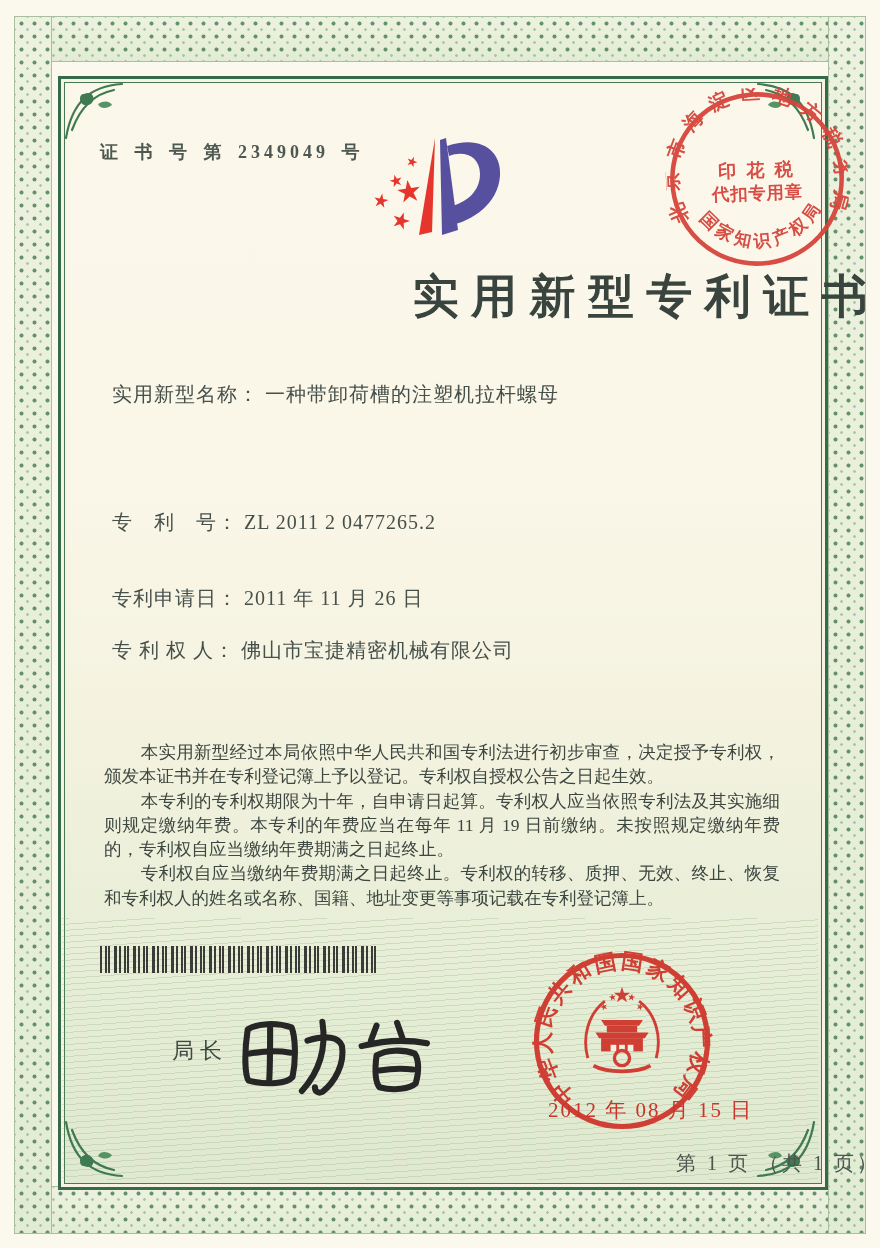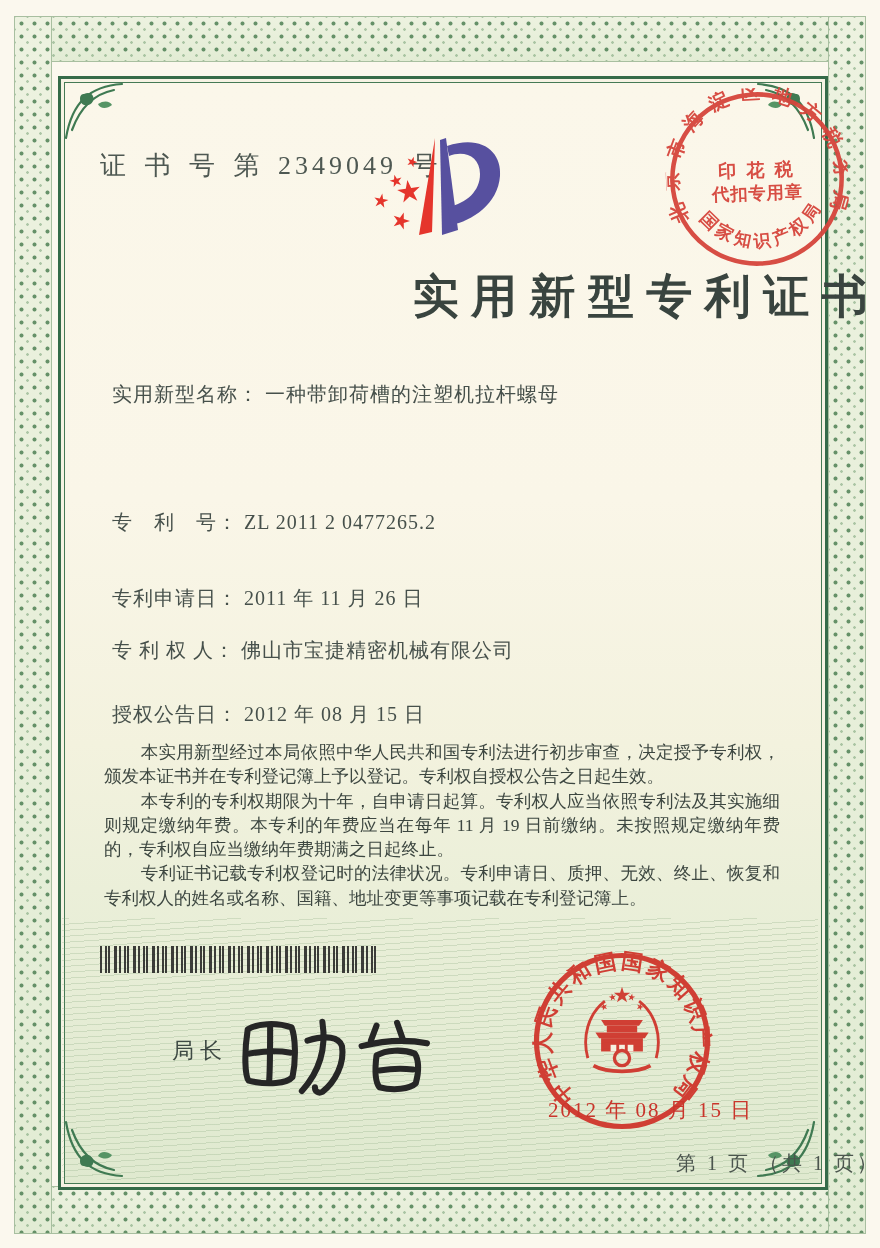--- a/index.html
+++ b/index.html
@@ -32,21 +32,21 @@
     background:repeating-linear-gradient(176deg, rgba(124,160,116,.30) 0 1px, rgba(124,160,116,0) 1px 6px);
     opacity:.8;pointer-events:none;
   }
   .corner{position:absolute;z-index:3;width:64px;height:64px;}
   .corner svg{display:block;width:100%;height:100%;}
   .c-tl{left:60px;top:78px;}
   .c-tr{right:60px;top:78px;transform:scaleX(-1);}
   .c-br{right:60px;bottom:66px;transform:scale(-1,-1);}
   .c-bl{left:60px;bottom:66px;transform:scaleY(-1);}
   .abs{position:absolute;z-index:4;}
-  .cert-no{left:100px;top:148px;font-size:26px;color:#4e5852;letter-spacing:4px;word-spacing:4px;}
+  .cert-no{left:100px;top:140px;font-size:18px;color:#4e5852;letter-spacing:4px;word-spacing:4px;font-weight:bold;}
   .title{left:0;right:0;top:266px;text-align:right;font-size:46px;font-weight:600;
          letter-spacing:.27em;text-indent:.27em;color:#39443f;margin-left:12px;}
   .field{left:112px;font-size:20px;color:#46504b;letter-spacing:1px;white-space:nowrap;}
   .f0{top:381px;} .f1{top:445px;} .f2{top:509px;} .f3{top:585px;} .f4{top:637px;} .f5{top:701px;}
   .field .lab{margin-right:6px;}
   .body-text{left:104px;top:740px;width:676px;font-size:17.5px;line-height:24.3px;
              color:#3d4741;text-align:justify;}
   .body-text p{margin:0;text-indent:2.1em;}
   .barcode{left:100px;top:946px;width:278px;height:27px;
     background:repeating-linear-gradient(90deg,
@@ -143,26 +143,25 @@
       <textPath href="#arcBot" startOffset="4" textLength="160" lengthAdjust="spacing">国家知识产权局</textPath>
     </text>
   </svg>
 
   <div class="abs title">实用新型专利证书</div>
 
   <div class="abs field f0"><span class="lab">实用新型名称：</span><span>一种带卸荷槽的注塑机拉杆螺母</span></div>
   <div class="abs field f2"><span class="lab">专　利　号：</span><span>ZL 2011 2 0477265.2</span></div>
   <div class="abs field f3"><span class="lab">专利申请日：</span><span>2011 年 11 月 26 日</span></div>
   <div class="abs field f4"><span class="lab">专 利 权 人：</span><span>佛山市宝捷精密机械有限公司</span></div>
-  <div class="abs field f5"><span class="lab">授权公告日：</span><span>2012 年 08 月 15 日</span></div>
 
   <div class="abs body-text">
     <p>本实用新型经过本局依照中华人民共和国专利法进行初步审查，决定授予专利权，颁发本证书并在专利登记簿上予以登记。专利权自授权公告之日起生效。</p>
     <p>本专利的专利权期限为十年，自申请日起算。专利权人应当依照专利法及其实施细则规定缴纳年费。本专利的年费应当在每年 11 月 19 日前缴纳。未按照规定缴纳年费的，专利权自应当缴纳年费期满之日起终止。</p>
-    <p>专利证书记载专利权登记时的法律状况。专利申请日、质押、无效、终止、恢复和专利权人的姓名或名称、国籍、地址变更等事项记载在专利登记簿上。</p>
+    <p>专利权自应当缴纳年费期满之日起终止。专利权的转移、质押、无效、终止、恢复和专利权人的姓名或名称、国籍、地址变更等事项记载在专利登记簿上。</p>
   </div>
 
   <div class="abs barcode"></div>
 
   <div class="abs sig-title">局长</div>
   <svg class="abs sig-svg" viewBox="0 0 230 120" fill="none" stroke="#262626" stroke-width="6.5" stroke-linecap="round" stroke-linejoin="round">
     <path d="M14,40 C10,66 11,90 15,95 C36,100 56,98 62,91 C66,72 65,48 61,38 C44,32 24,34 14,40 Z"></path>
     <path d="M16,66 C32,63 48,63 60,65"></path>
     <path d="M38,36 C38,58 38,80 37,95"></path>
     <path d="M94,32 C98,58 92,84 72,106"></path>

